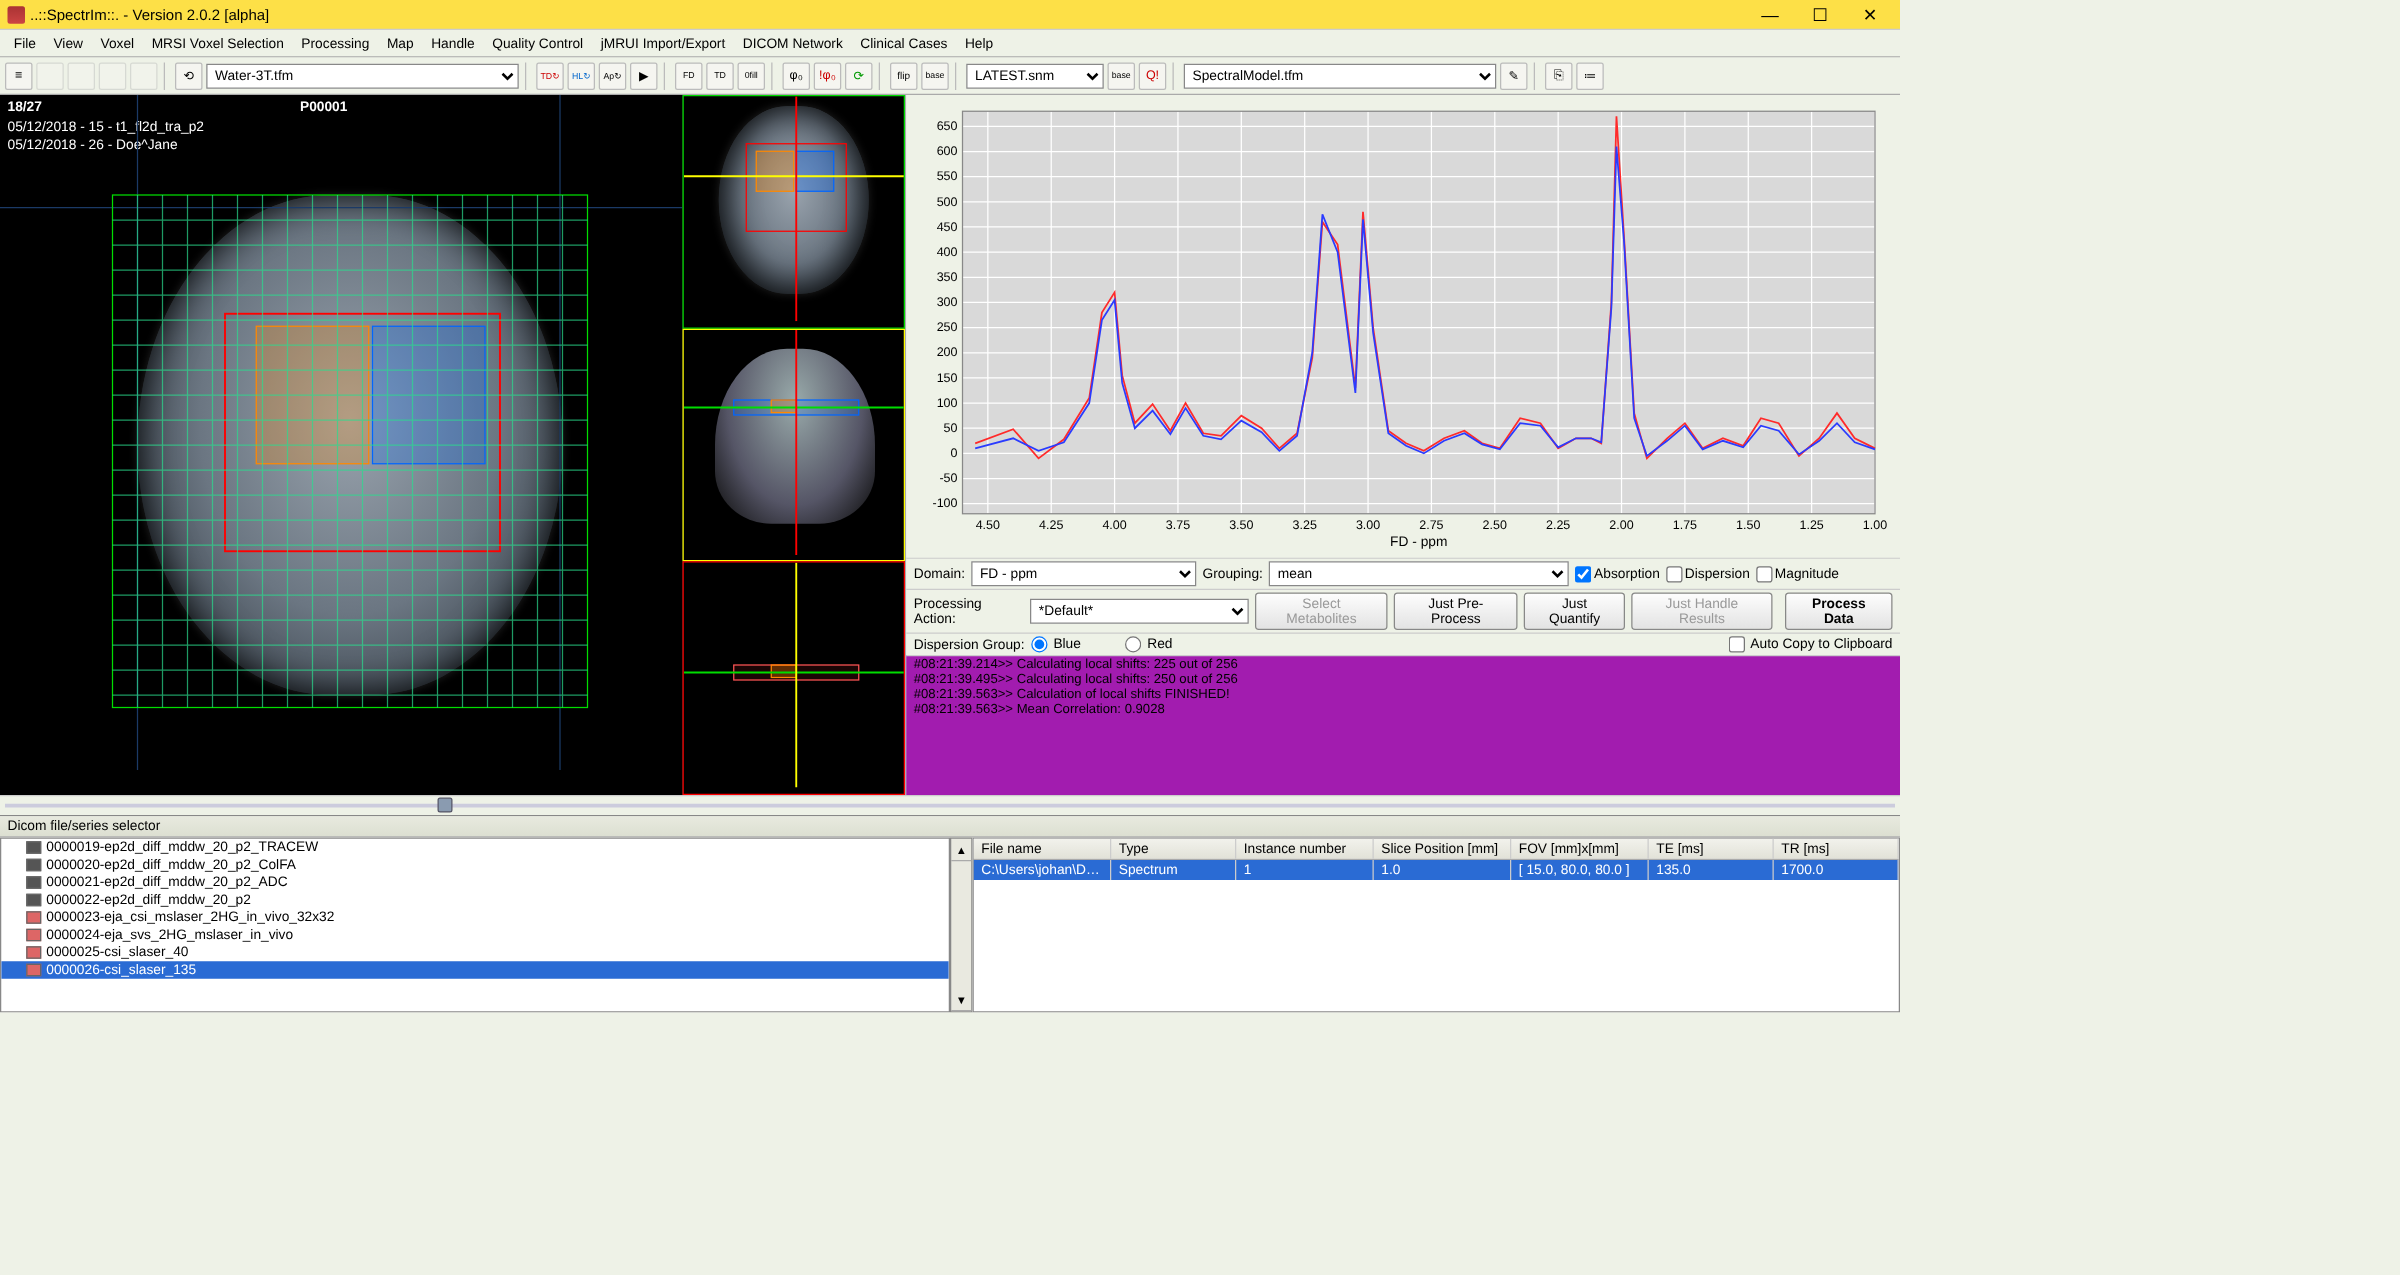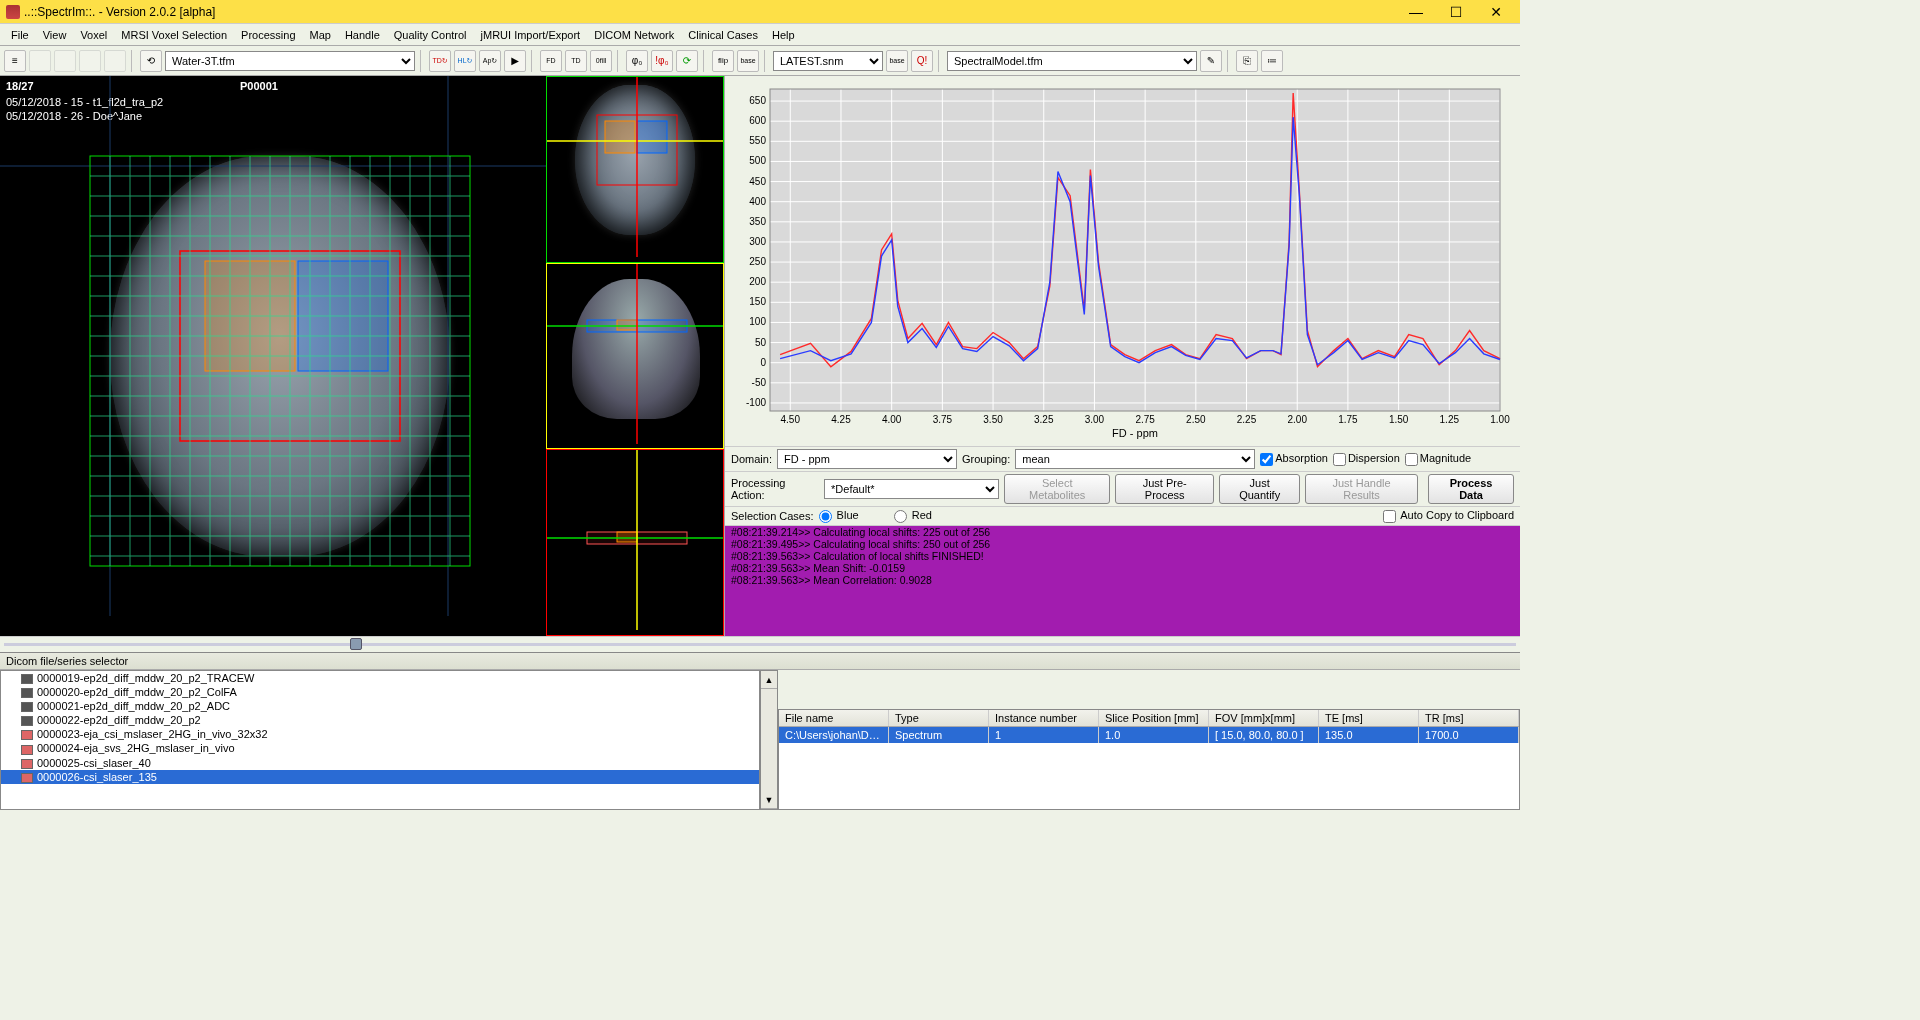--- a/index.html
+++ b/index.html
@@ -42,21 +42,21 @@
 
 .bottom-panel { height: 158px; background: #eef2e7; border-top: 1px solid #888; display: flex; flex-direction: column; }
 .bottom-panel .hdr { background: linear-gradient(#e8eadf,#dcdfd1); padding: 2px 6px; font-size: 11px; border-bottom: 1px solid #aaa; }
 .bottom-panel .body { flex: 1; display: flex; }
 .series-tree { width: 50%; border: 1px solid #888; background: #fff; overflow: auto; font-size: 11px; }
 .series-tree .item { padding: 1px 4px 1px 20px; white-space: nowrap; }
 .series-tree .item .ic { display:inline-block; width:12px; height:10px; border:1px solid #666; margin-right:4px; vertical-align:middle; }
 .series-tree .item.sel { background: #2a6bd4; color: #fff; }
 .scroll-btns { width: 18px; display:flex; flex-direction:column; justify-content:space-between; border:1px solid #888; background:#e9e9e0;}
 .scroll-btns div { height: 18px; text-align:center; border-bottom:1px solid #aaa; font-size:9px; line-height:18px;}
-.file-table { flex: 1; border: 1px solid #888; background: #fff; display:flex; flex-direction:column;margin-top:39px; }
+.file-table { flex: 1; border: 1px solid #888; background: #fff; display:flex; flex-direction:column; }
 .file-table .thead, .file-table .trow { display: flex; }
 .file-table .thead { background: linear-gradient(#f2f2ec,#e2e2d8); border-bottom:1px solid #aaa; font-size:11px; }
 .file-table .th, .file-table .td { padding: 2px 6px; border-right: 1px solid #ccc; overflow:hidden; text-overflow:ellipsis; white-space:nowrap; }
 .file-table .trow.sel { background: #2a6bd4; color: #fff; }
 
 .statusbar { height: 16px; background: #eef2e7; border-top: 1px solid #aaa; display:flex; justify-content:flex-end; padding:0 8px; font-size:11px; gap:30px;}
 
 .grid-overlay line { stroke-width: 1; }
 input[type=checkbox], input[type=radio] { vertical-align: middle; margin-right:2px; }
 select { font-size:11px; }
@@ -315,32 +315,31 @@
       <select class="tsel" style="width:180px"><option>*Default*</option></select>
       <button class="btn disabled">Select Metabolites</button>
       <button class="btn">Just Pre-Process</button>
       <button class="btn">Just Quantify</button>
       <button class="btn disabled">Just Handle Results</button>
       <div style="flex:1"></div>
       <button class="btn" style="font-weight:bold">Process Data</button>
     </div>
 
     <div class="controls-row">
-      <label>Selection Cases:</label>
+      <label>Dispersion Group:</label>
       <label><input type="radio" name="sg" checked="" style=""> <span>Blue</span></label>
       <label style="margin-left:30px"><input type="radio" name="sg" style=""> <span>Red</span></label>
       <div style="flex:1"></div>
       <label><input type="checkbox" style=""> <span>Auto Copy to Clipboard</span></label>
     </div>
 
     <div class="log-area">
       <div class="line">#08:21:39.214&gt;&gt; Calculating local shifts: 225 out of 256</div>
       <div class="line">#08:21:39.495&gt;&gt; Calculating local shifts: 250 out of 256</div>
       <div class="line">#08:21:39.563&gt;&gt; Calculation of local shifts FINISHED!</div>
-      <div class="line">#08:21:39.563&gt;&gt; Mean Shift: -0.0159</div>
       <div class="line">#08:21:39.563&gt;&gt; Mean Correlation: 0.9028</div>
     </div>
   </div>
 </div>
 
 <div class="slider-row">
   <div style="position:absolute;left:4px;right:4px;top:6px;height:3px;background:#ccd;"></div>
   <div class="thumb" style="left:350px"></div>
 </div>
 

